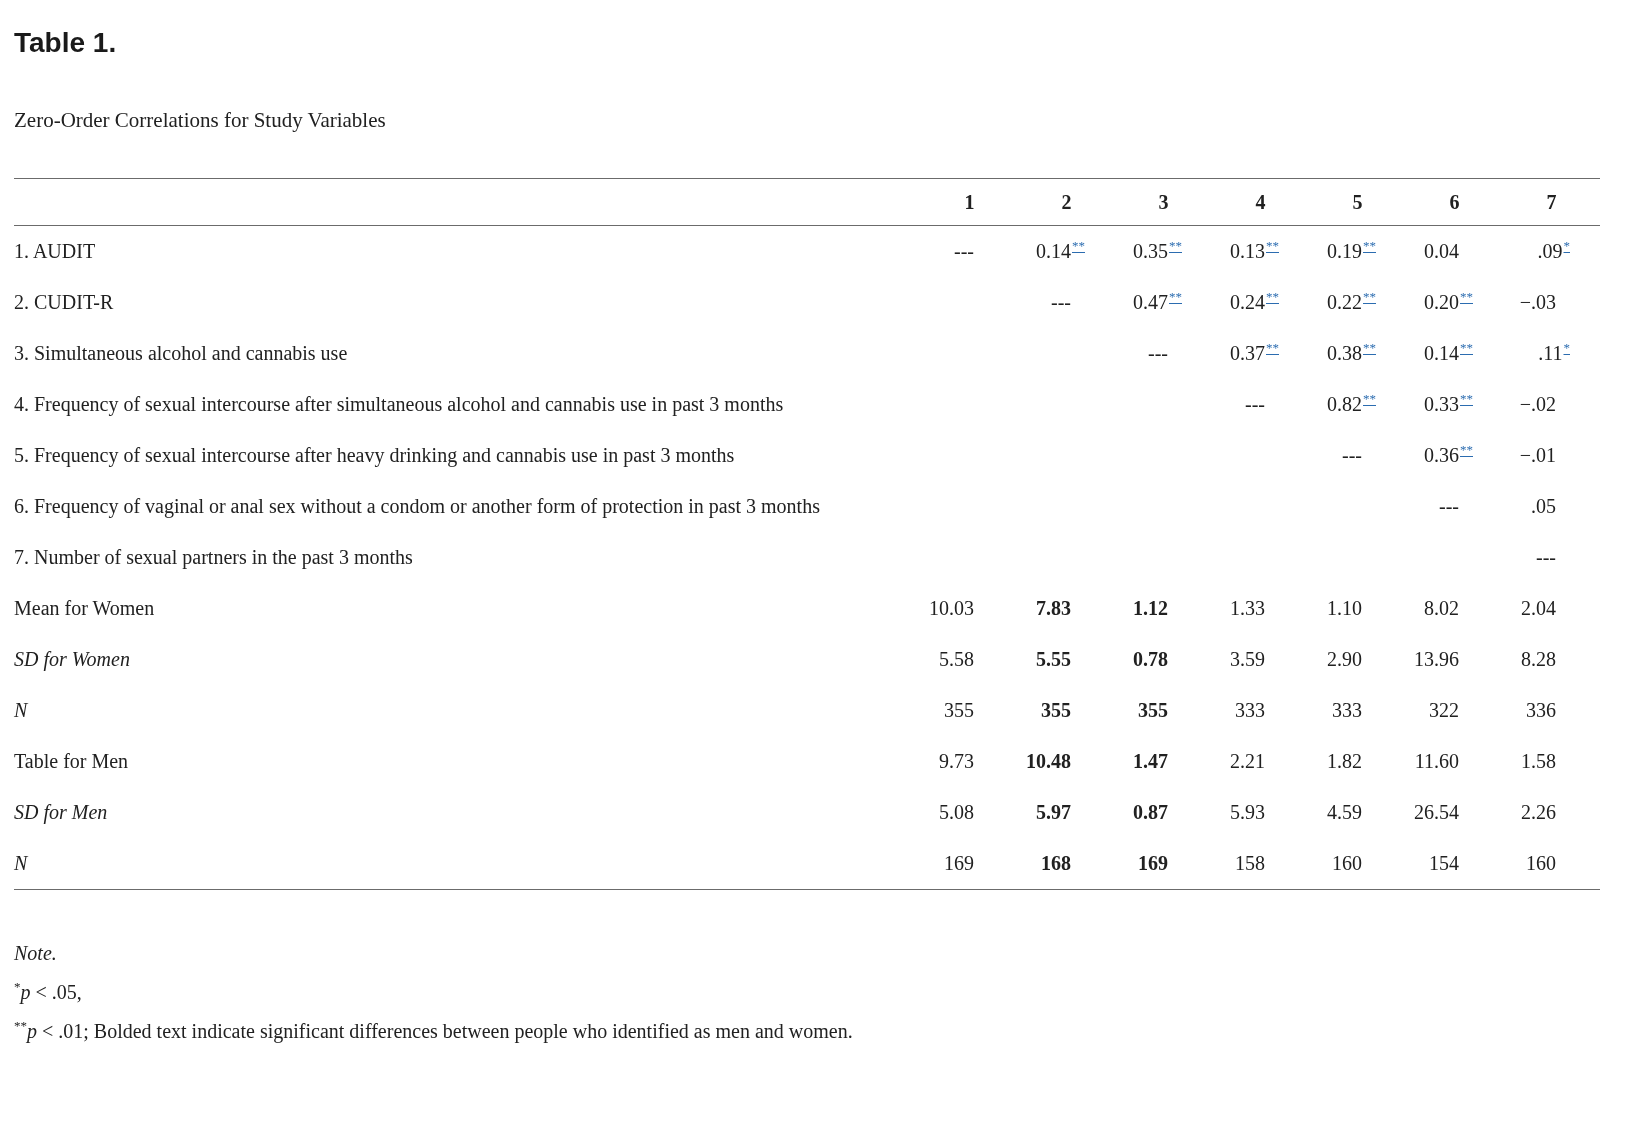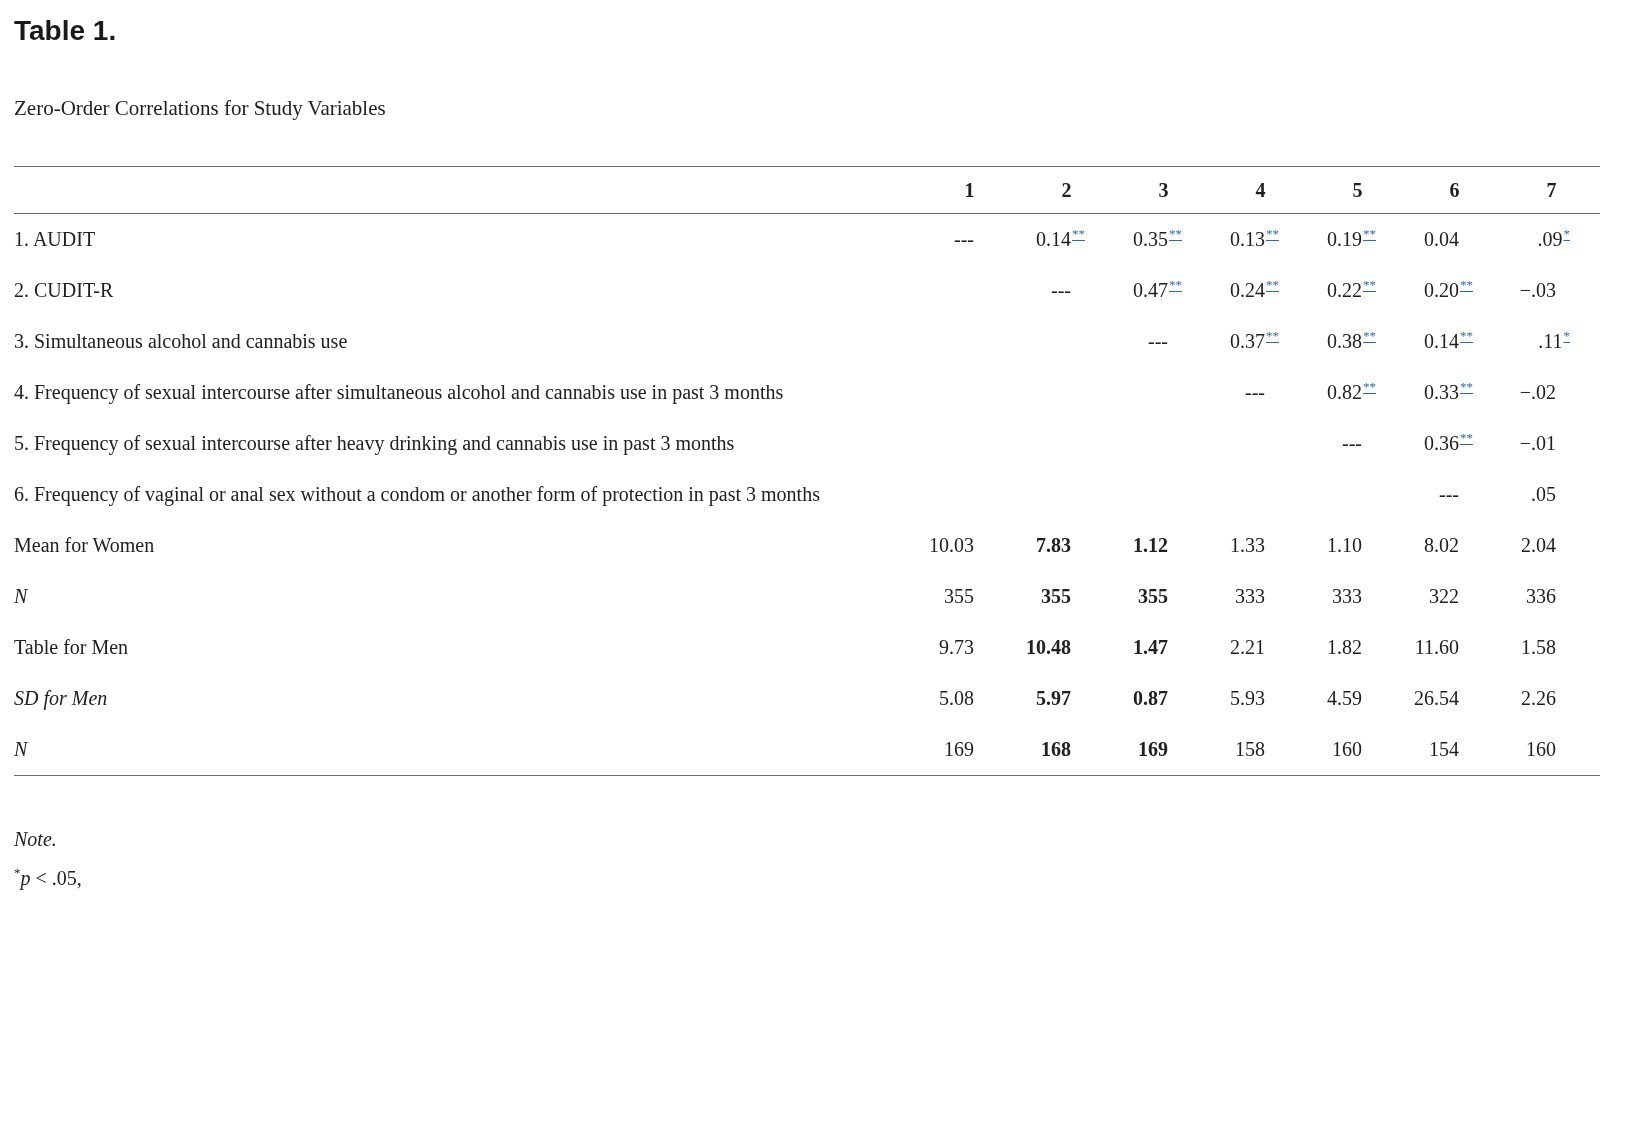--- a/index.html
+++ b/index.html
@@ -8,21 +8,21 @@
     background: #ffffff;
   }
   body {
     width: 1638px;
     height: 1146px;
     overflow: hidden;
     font-family: "Liberation Serif", "DejaVu Serif", serif;
     color: #212121;
   }
   .wrap {
-    padding: 8px 38px 0 14px;
+    padding: 20px 38px 0 14px;
   }
   .table-label {
     font-family: "Liberation Sans", "DejaVu Sans", sans-serif;
     font-weight: 700;
     font-size: 28px;
     line-height: 34px;
     color: #1a1a1a;
     margin-top: 6px;
   }
   .caption {
@@ -186,30 +186,50 @@
           <td class="label"><span class="label-inner">6. Frequency of vaginal or anal sex without a condom or another form of protection in past 3 months</span></td>
           <td class="val"></td>
           <td class="val"></td>
           <td class="val"></td>
           <td class="val"></td>
           <td class="val"></td>
           <td class="val"><span class="">---</span></td>
           <td class="val"><span class="">.05</span></td>
         </tr>
         <tr>
+          <td class="label"><span class="label-inner">7. Number of sexual partners in the past 3 months</span></td>
+          <td class="val"></td>
+          <td class="val"></td>
+          <td class="val"></td>
+          <td class="val"></td>
+          <td class="val"></td>
+          <td class="val"></td>
+          <td class="val"><span class="">---</span></td>
+        </tr>
+        <tr>
           <td class="label"><span class="label-inner">Mean for Women</span></td>
           <td class="val"><span class="">10.03</span></td>
           <td class="val"><span class="b">7.83</span></td>
           <td class="val"><span class="b">1.12</span></td>
           <td class="val"><span class="">1.33</span></td>
           <td class="val"><span class="">1.10</span></td>
           <td class="val"><span class="">8.02</span></td>
           <td class="val"><span class="">2.04</span></td>
         </tr>
         <tr>
+          <td class="label it"><span class="label-inner">SD for Women</span></td>
+          <td class="val"><span class="">5.58</span></td>
+          <td class="val"><span class="b">5.55</span></td>
+          <td class="val"><span class="b">0.78</span></td>
+          <td class="val"><span class="">3.59</span></td>
+          <td class="val"><span class="">2.90</span></td>
+          <td class="val"><span class="">13.96</span></td>
+          <td class="val"><span class="">8.28</span></td>
+        </tr>
+        <tr>
           <td class="label it"><span class="label-inner">N</span></td>
           <td class="val"><span class="">355</span></td>
           <td class="val"><span class="b">355</span></td>
           <td class="val"><span class="b">355</span></td>
           <td class="val"><span class="">333</span></td>
           <td class="val"><span class="">333</span></td>
           <td class="val"><span class="">322</span></td>
           <td class="val"><span class="">336</span></td>
         </tr>
         <tr>
@@ -241,15 +261,16 @@
           <td class="val"><span class="">160</span></td>
           <td class="val"><span class="">154</span></td>
           <td class="val"><span class="">160</span></td>
         </tr>
       </tbody>
   </table>
 
   <div class="footnotes">
     <div class="fnote it">Note.</div>
     <div class="fnote"><sup class="fmark">*</sup><span class="it">p</span><span> &lt; .05,</span></div>
+    <div class="fnote"><sup class="fmark">**</sup><span class="it">p</span><span> &lt; .01; Bolded text indicate significant differences between people who identified as men and women.</span></div>
   </div>
 
 </div>
 
 </body></html>

